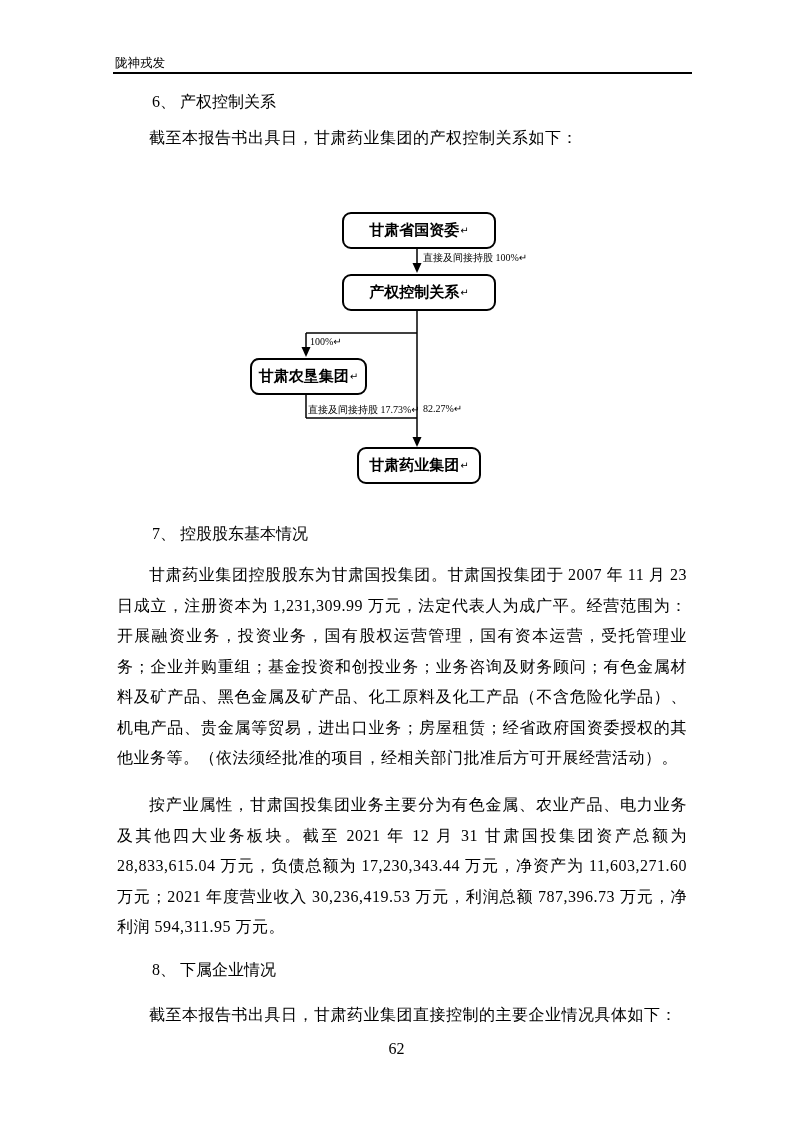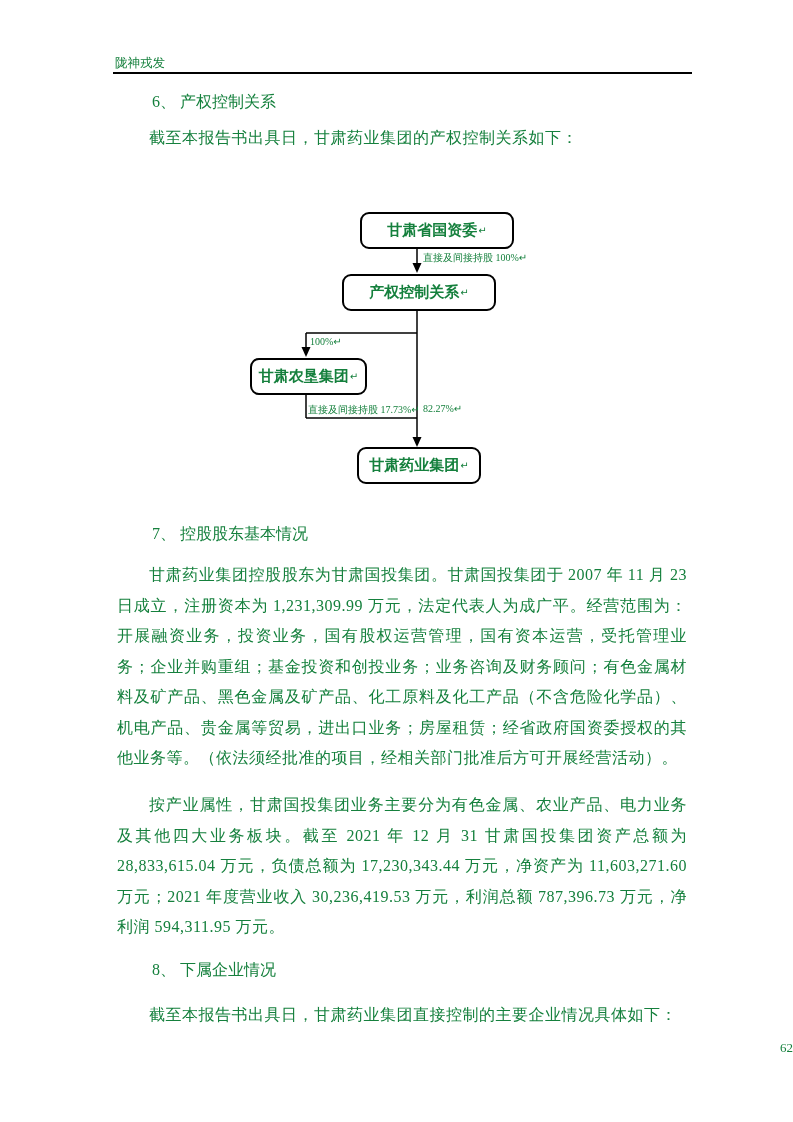--- a/index.html
+++ b/index.html
@@ -1,46 +1,46 @@
 <!DOCTYPE html>
 <html><head>
 <meta charset="utf-8">
 <style>
   html,body { margin:0; padding:0; background:#fff; }
   .page { position:relative; width:793px; height:1122px; background:#fff;
-          font-family:"Liberation Serif", serif; color:#15803d; overflow:hidden; }
+          font-family:"Liberation Serif", serif; color:#000000; overflow:hidden; }
   .hdr-left  { position:absolute; left:115px; top:55px; font-size:12.5px; }
   .hdr-right { position:absolute; right:101px; top:55px; font-size:12.5px; }
   .hdr-rule  { position:absolute; left:113px; top:72px; width:579px; height:2px; background:#000; }
   .sec-h { position:absolute; left:152px; font-size:16px; }
   .para  { position:absolute; left:117px; width:570px; font-size:16px; line-height:30.5px;
            text-align:justify; text-justify:inter-ideograph; letter-spacing:0.5px;font-family:Liberation Serif, serif; }
   .para.indent { text-indent:32px; }
   #h6 { top:92px; }
   #p6 { top:123px; }
   #h7 { top:524px; }
   #p7a { top:560px; }
   #p7b { top:790px; }
   #h8 { top:960px; }
   #p8 { top:1000px; }
   .node { position:absolute; border:2px solid #000; border-radius:9px;
           display:flex; align-items:center; justify-content:center;
           font-size:15px; font-weight:bold; background:#fff; }
-  #node1 { left:360px; top:212px; width:150px; height:33px; }
+  #node1 { left:342px; top:212px; width:150px; height:33px; }
   #node2 { left:342px; top:274px; width:150px; height:33px; }
   #node3 { left:250px; top:358px; width:113px; height:33px; }
   #node4 { left:357px; top:447px; width:120px; height:33px; }
   .retmark { font-size:10px; font-family:"DejaVu Sans", sans-serif; font-weight:normal; margin-left:1px; }
   .edge { position:absolute; font-size:10px; white-space:nowrap; }
   #edge1 { left:423px; top:251px; }
   #edge2 { left:310px; top:336px; }
   #edge3 { left:308px; top:403px; }
   #edge4 { left:423px; top:403px; }
   .chart-svg { position:absolute; left:0; top:0; pointer-events:none; }
-  .footer { position:absolute; left:0; top:1040px; width:100%; text-align:right; font-size:13px; }
+  .footer { position:absolute; left:0; top:1040px; width:100%; text-align:center; font-size:16px; }
 </style>
 </head>
 <body>
 
 <div class="page">
 
   <div class="hdr-left">陇神戎发</div>
   <div class="hdr-rule"></div>
 
   <div class="sec-h" id="h6">6、 产权控制关系</div>

